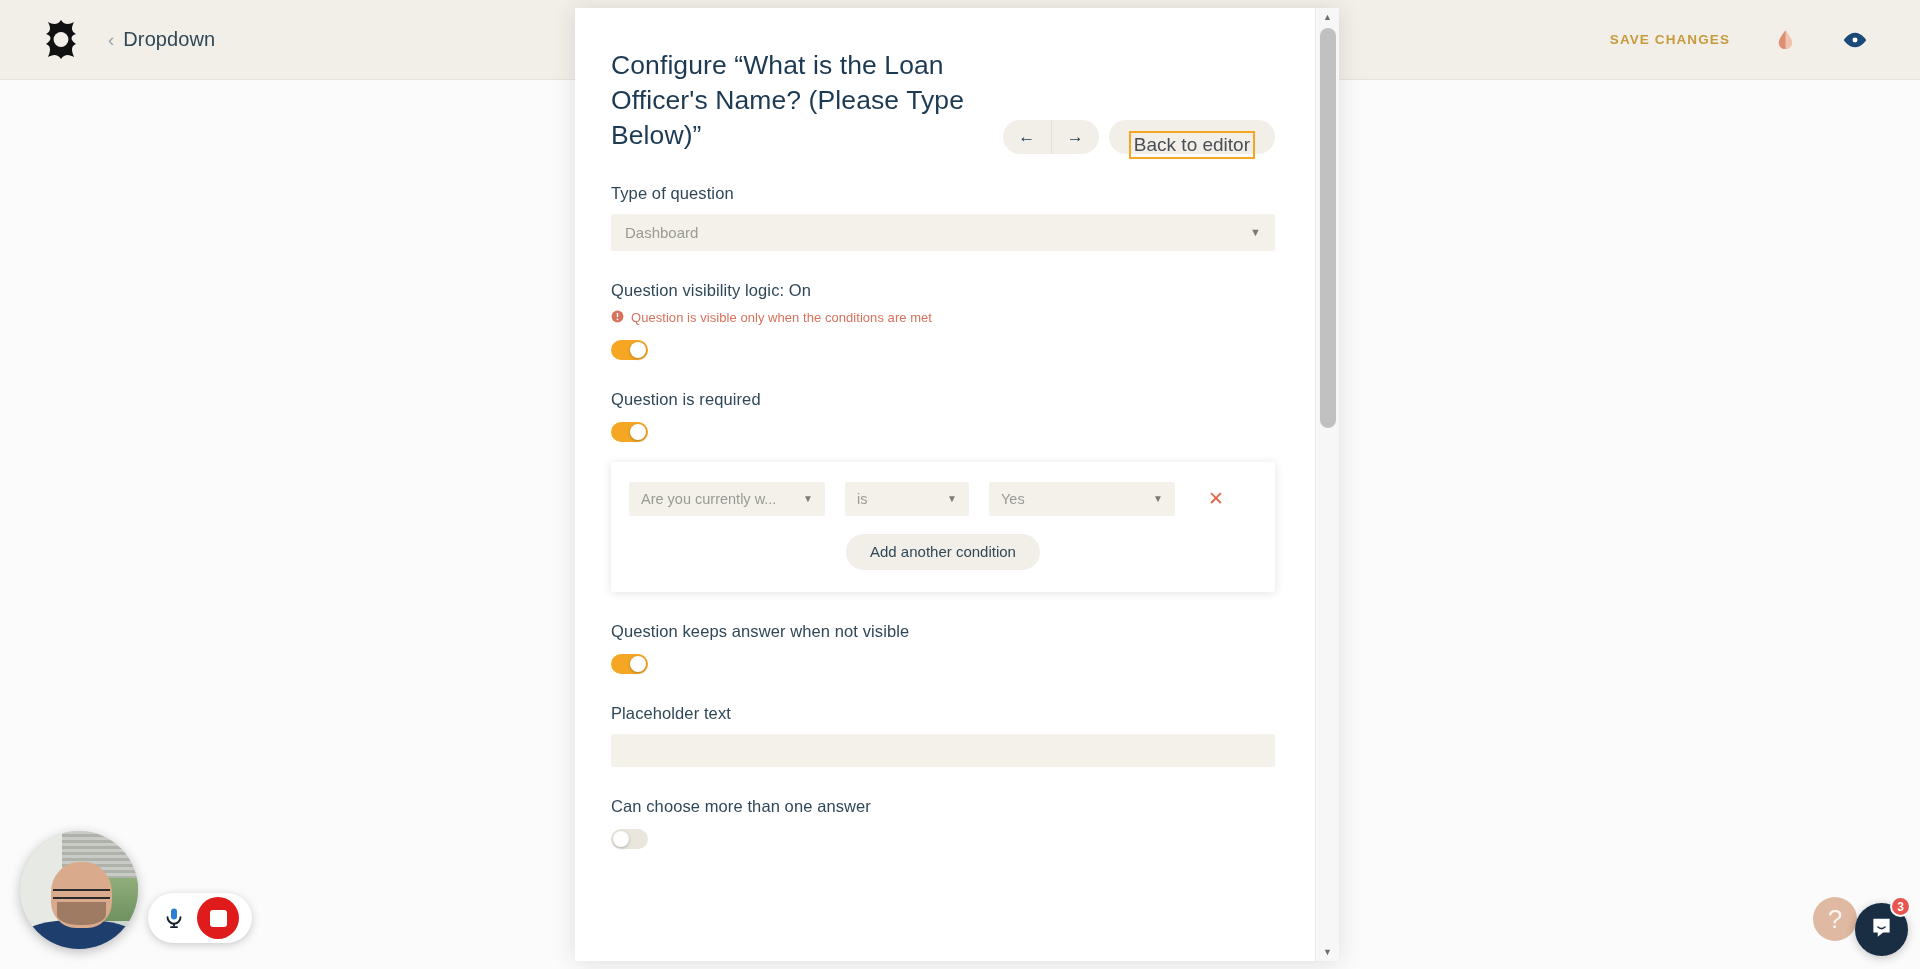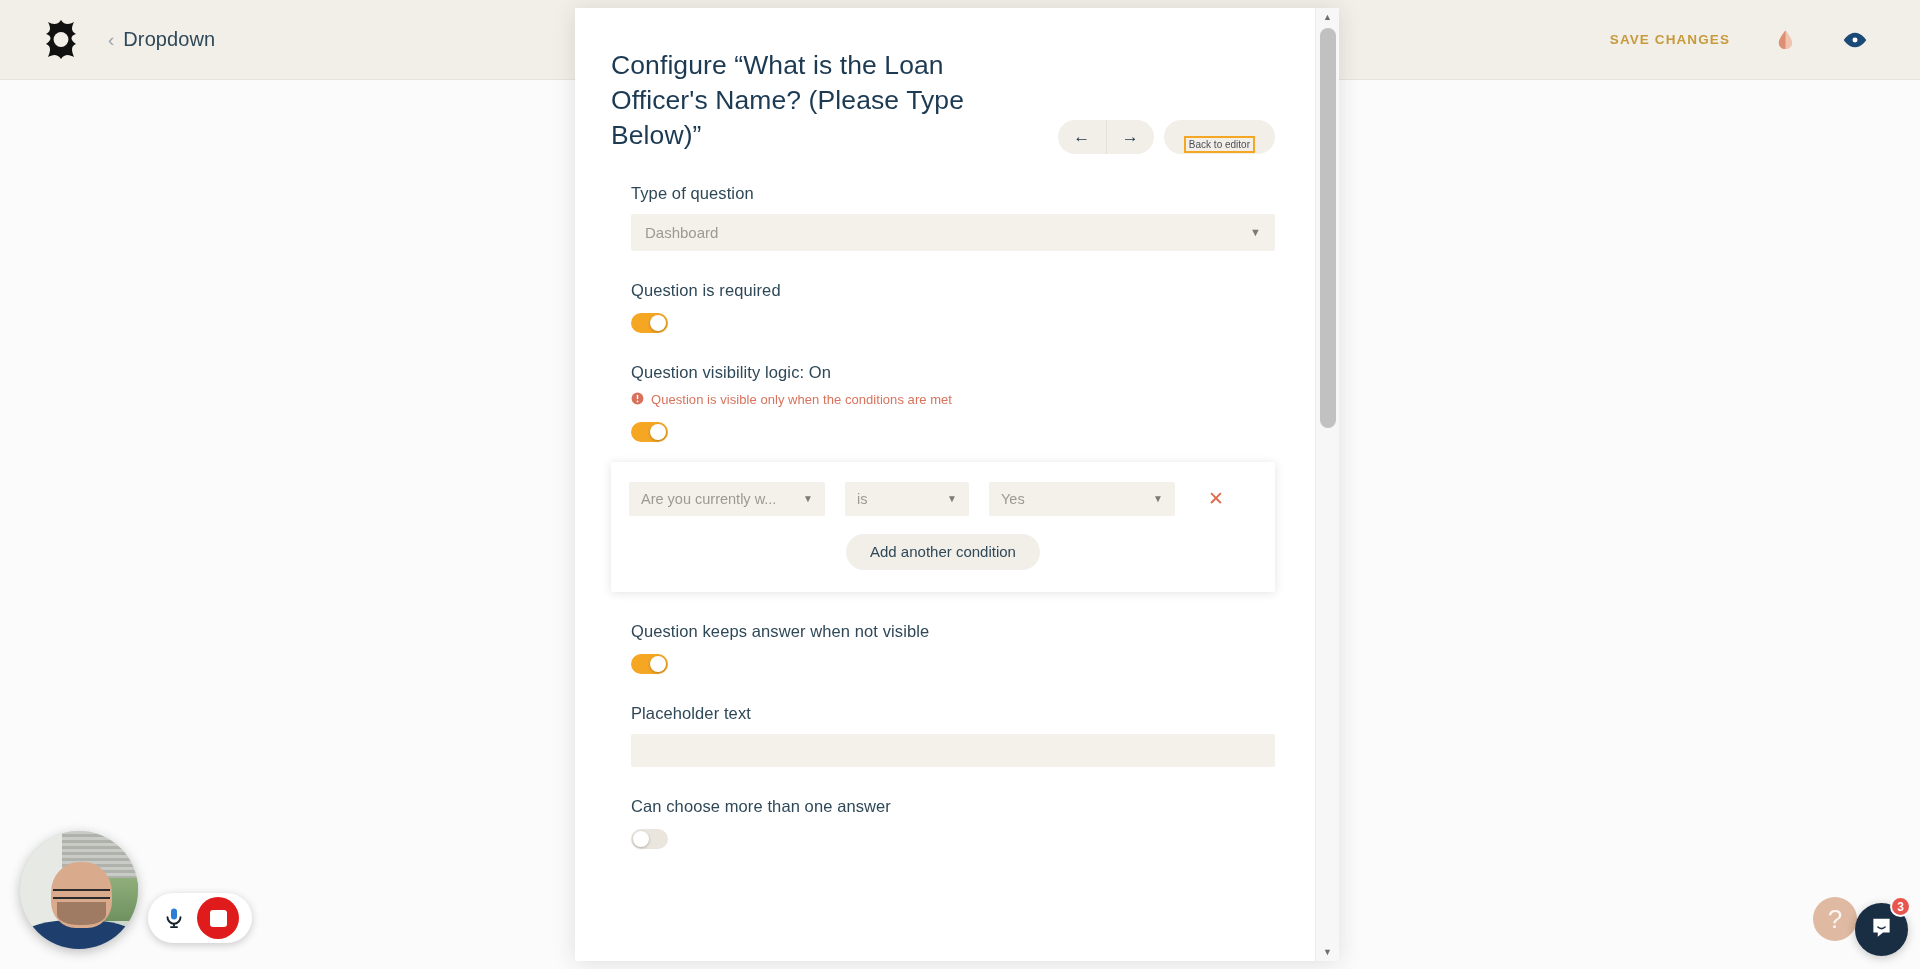--- a/index.html
+++ b/index.html
@@ -71,26 +71,26 @@
   .nav-btn {
     width: 48px; display: flex; align-items: center; justify-content: center;
     cursor: pointer; color: #25394b; font-size: 17px;
   }
   .nav-btn + .nav-btn { border-left: 1px solid #e6e1d7; }
   .back-editor-wrap {
     background: #f2efe9; border-radius: 22px; height: 34px;
     display: flex; align-items: center; padding: 0 20px; cursor: pointer;
   }
   .back-editor-text {
-    font-size: 10px; color: #4a4f56; border: 2px solid #f5a623;
+    font-size: 19px; color: #4a4f56; border: 2px solid #f5a623;
     padding: 1px 3px; line-height: 1.15; margin-top: 16px;
   }
 
   
-  .field { margin-top: 30px; margin-left: 20px; }
+  .field { margin-top: 30px; }
   .field-label { font-size: 16.5px; color: #2f4858; letter-spacing: .1px; }
   .select-box {
     margin-top: 11px; height: 37px; background: #f4f1eb;
     display: flex; align-items: center; padding: 0 14px;
     cursor: pointer; border-radius: 2px;
   }
   .select-value { font-size: 15px; color: #9a9a94; }
   .select-caret { margin-left: auto; color: #7b7b75; font-size: 11px; }
 
   .toggle {
@@ -280,38 +280,38 @@
 
       <div class="field">
         <div class="field-label">Type of question</div>
         <div class="select-box">
           <span class="select-value">Dashboard</span>
           <span class="select-caret">▼</span>
         </div>
       </div>
 
       <div class="field">
-        <div class="field-label">Question is required</div>
-        <div class="toggle on">
-          <span class="knob"></span>
-        </div>
-      </div>
-
-      <div class="field">
         <div class="field-label">Question visibility logic: On</div>
         <div class="hint-row">
           <span>
             <svg viewBox="0 0 16 16" width="13" height="13" aria-hidden="true">
               <circle cx="8" cy="8" r="7.3" fill="#d9725c"></circle>
               <rect x="7.1" y="3.5" width="1.8" height="5.4" rx=".9" fill="#ffffff"></rect>
               <circle cx="8" cy="11.6" r="1.05" fill="#ffffff"></circle>
             </svg>
           </span>
           <span class="hint-text">Question is visible only when the conditions are met</span>
         </div>
+        <div class="toggle on">
+          <span class="knob"></span>
+        </div>
+      </div>
+
+      <div class="field">
+        <div class="field-label">Question is required</div>
         <div class="toggle on">
           <span class="knob"></span>
         </div>
       </div>
 
       <div class="cond-card">
         <div class="cond-row">
           <div class="cond-select w1">
             <span class="cond-val">Are you currently w...</span>
             <span class="cond-caret">▼</span>

